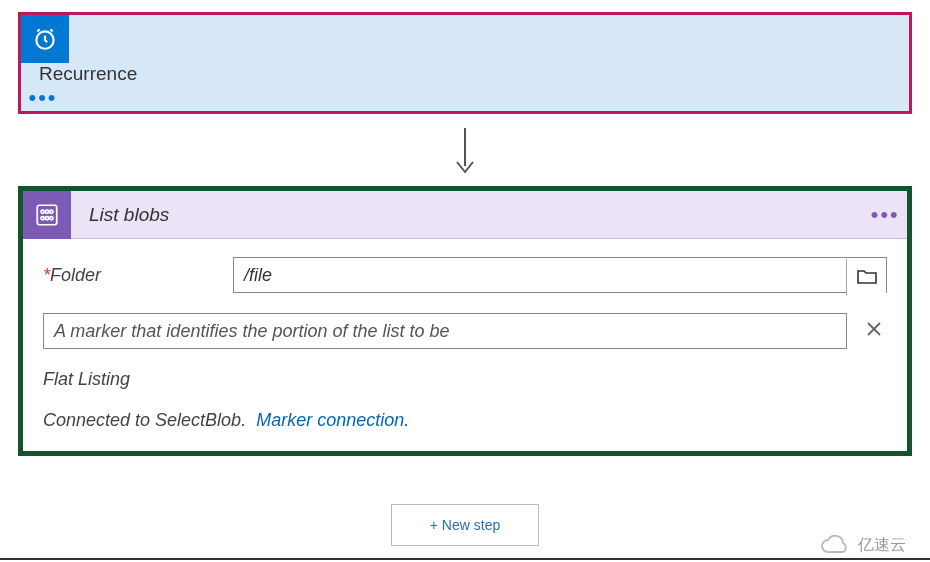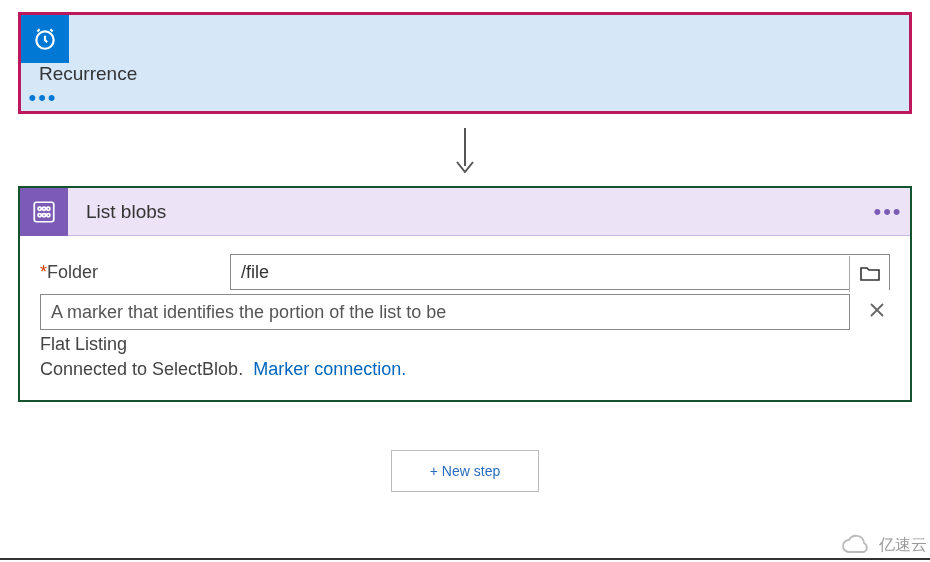--- a/index.html
+++ b/index.html
@@ -53,29 +53,30 @@
     .arrow-block {
       display: flex;
       justify-content: center;
       padding: 12px 0 10px 0;
     }
     .listblobs-header {
       background: #ece3f6;
       border-bottom: 1px solid #cbb8e0;
     }
     .listblobs-card {
-      border: 2px solid #14532d;
+      border: 5px solid #14532d;
+      font-style: italic;
     }
     .form-body {
       padding: 18px 20px 20px 20px;
     }
     .form-row {
       display: flex;
       align-items: center;
-      margin-bottom: 4px;
+      margin-bottom: 20px;
     }
     .form-label {
       width: 190px;
       font-size: 18px;
       color: #444;
       flex-shrink: 0;
     }
     .req { color: #d83b01; }
     .input-group {
       flex: 1;
@@ -143,21 +144,21 @@
     .bottom-edge {
       position: absolute;
       bottom: 0;
       left: 0;
       right: 0;
       height: 4px;
       border-top: 2px solid #333;
     }
     .watermark {
       position: absolute;
-      right: 3px;
+      right: 24px;
       bottom: 6px;
       display: flex;
       align-items: center;
       gap: 6px;
       color: #999;
       font-size: 16px;
     }
     .watermark svg { opacity: 0.8; }
   </style>
 </head>

